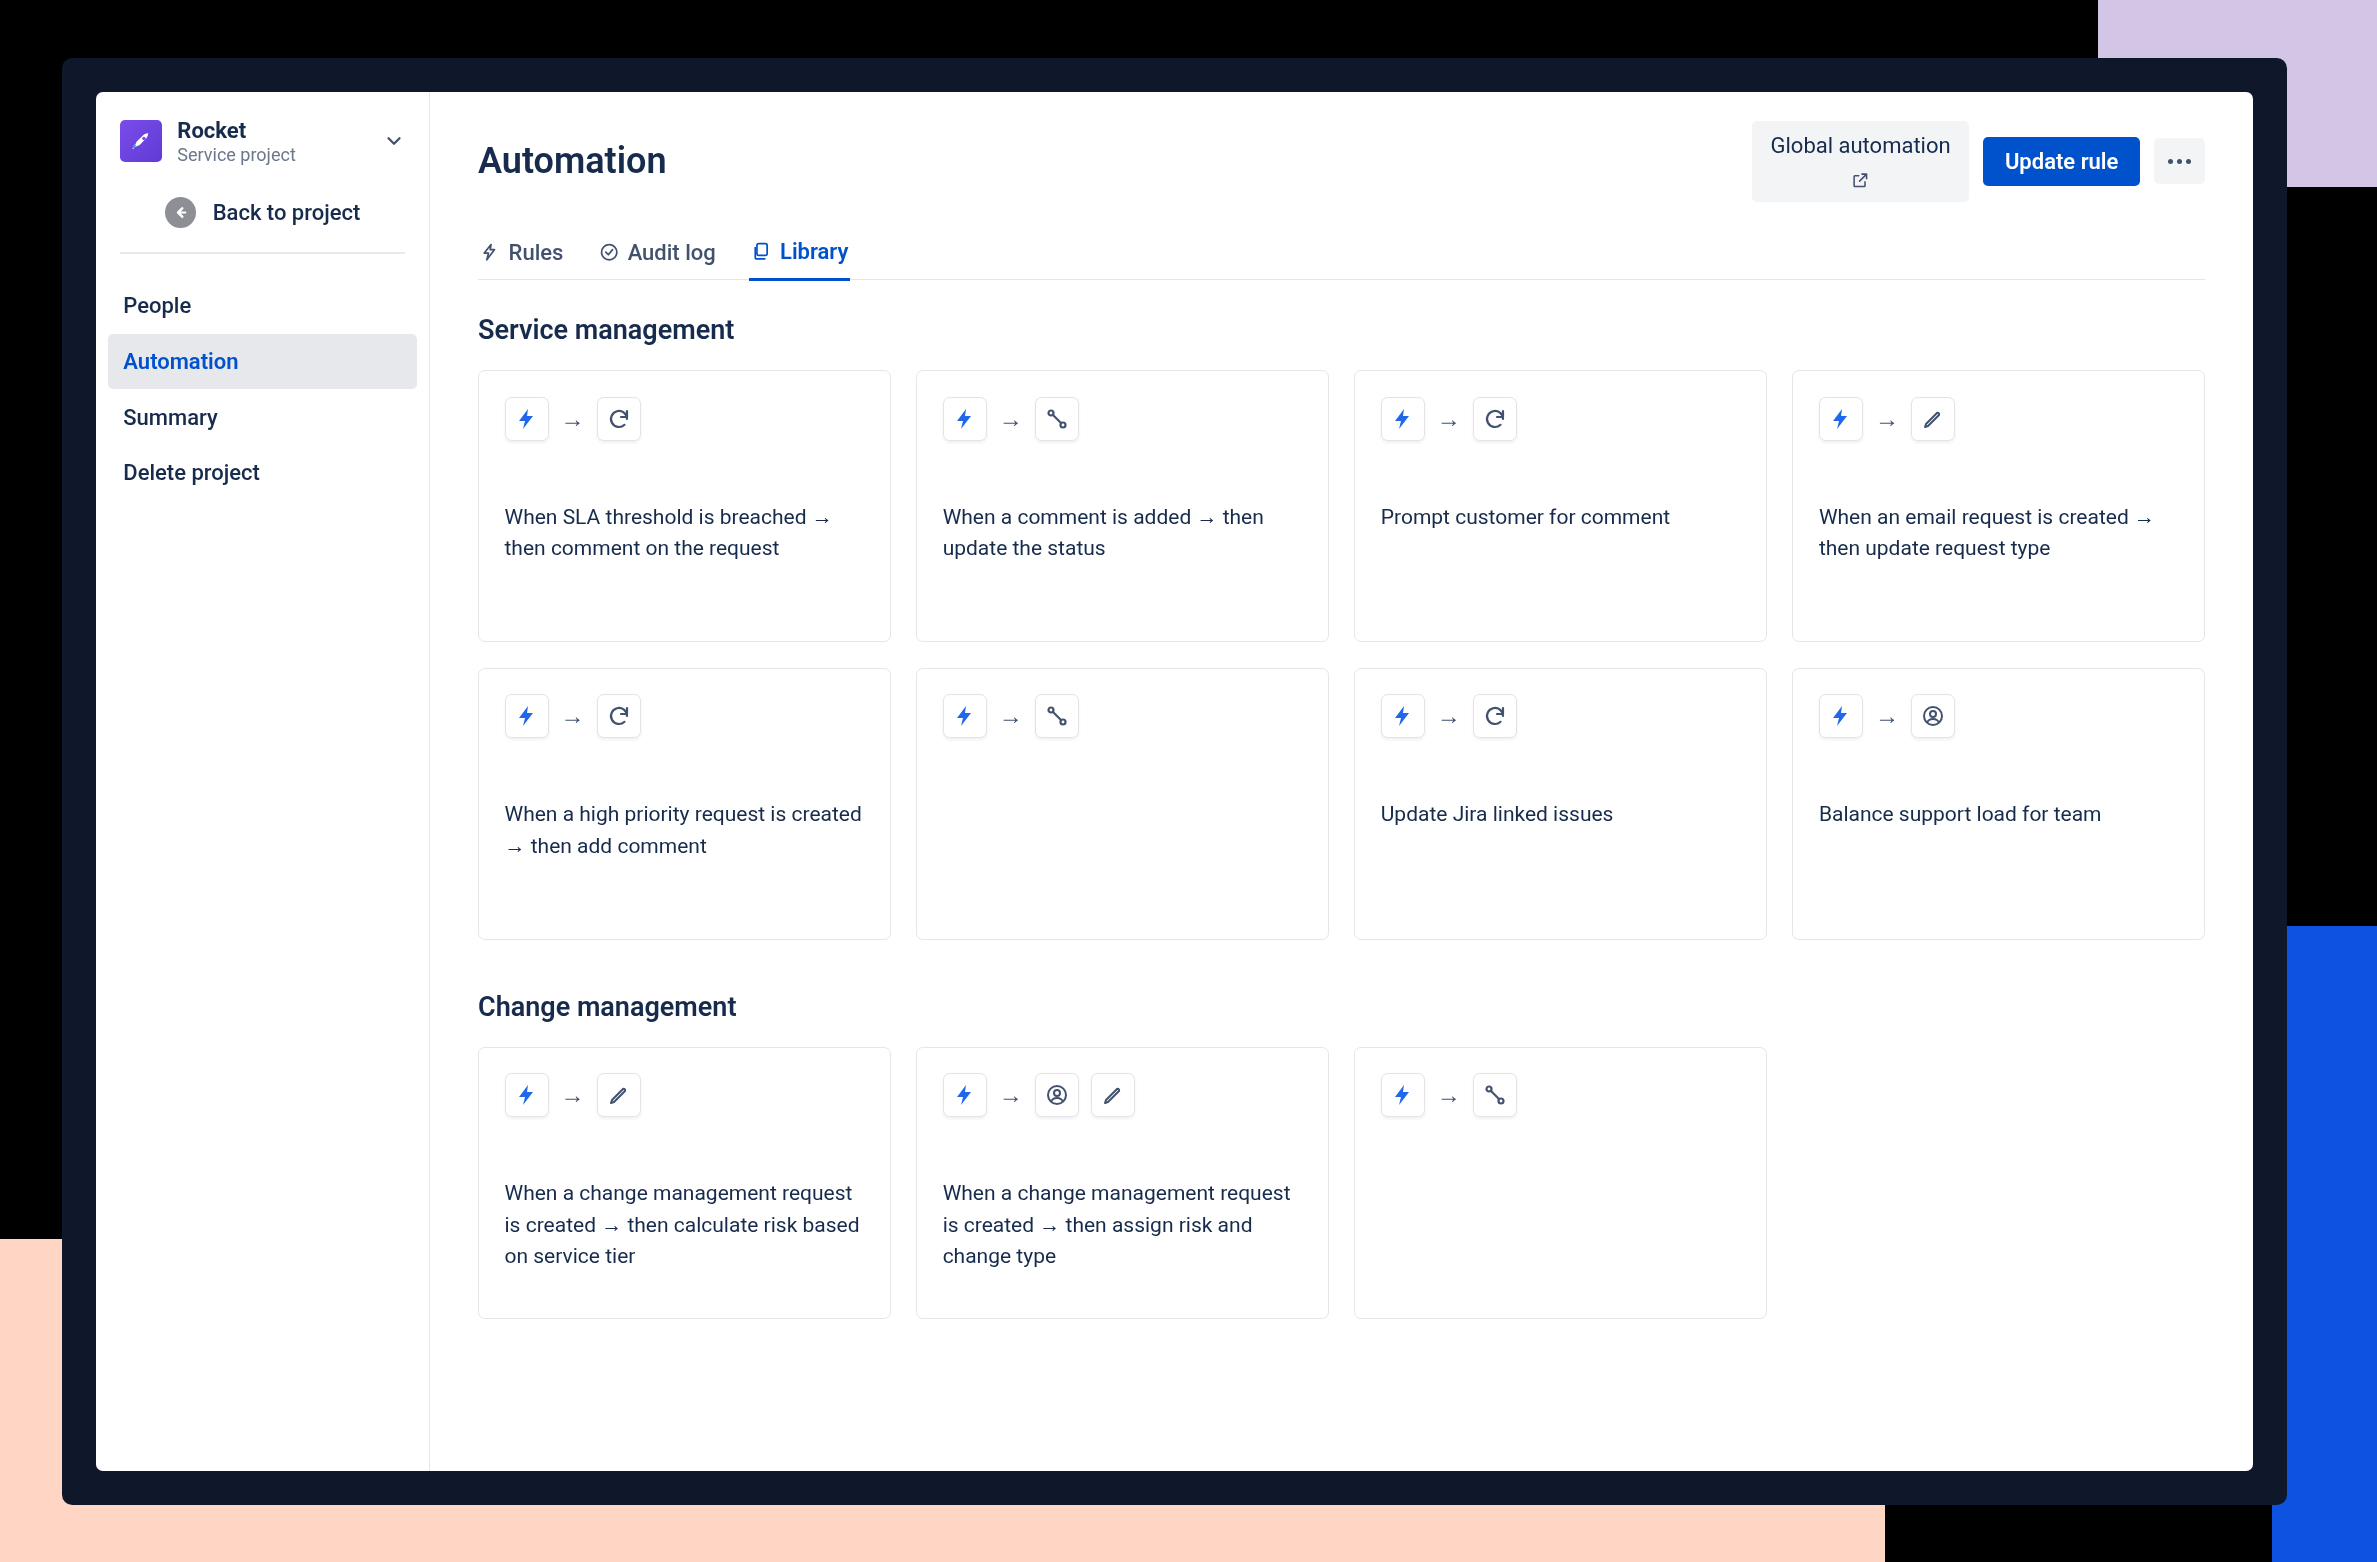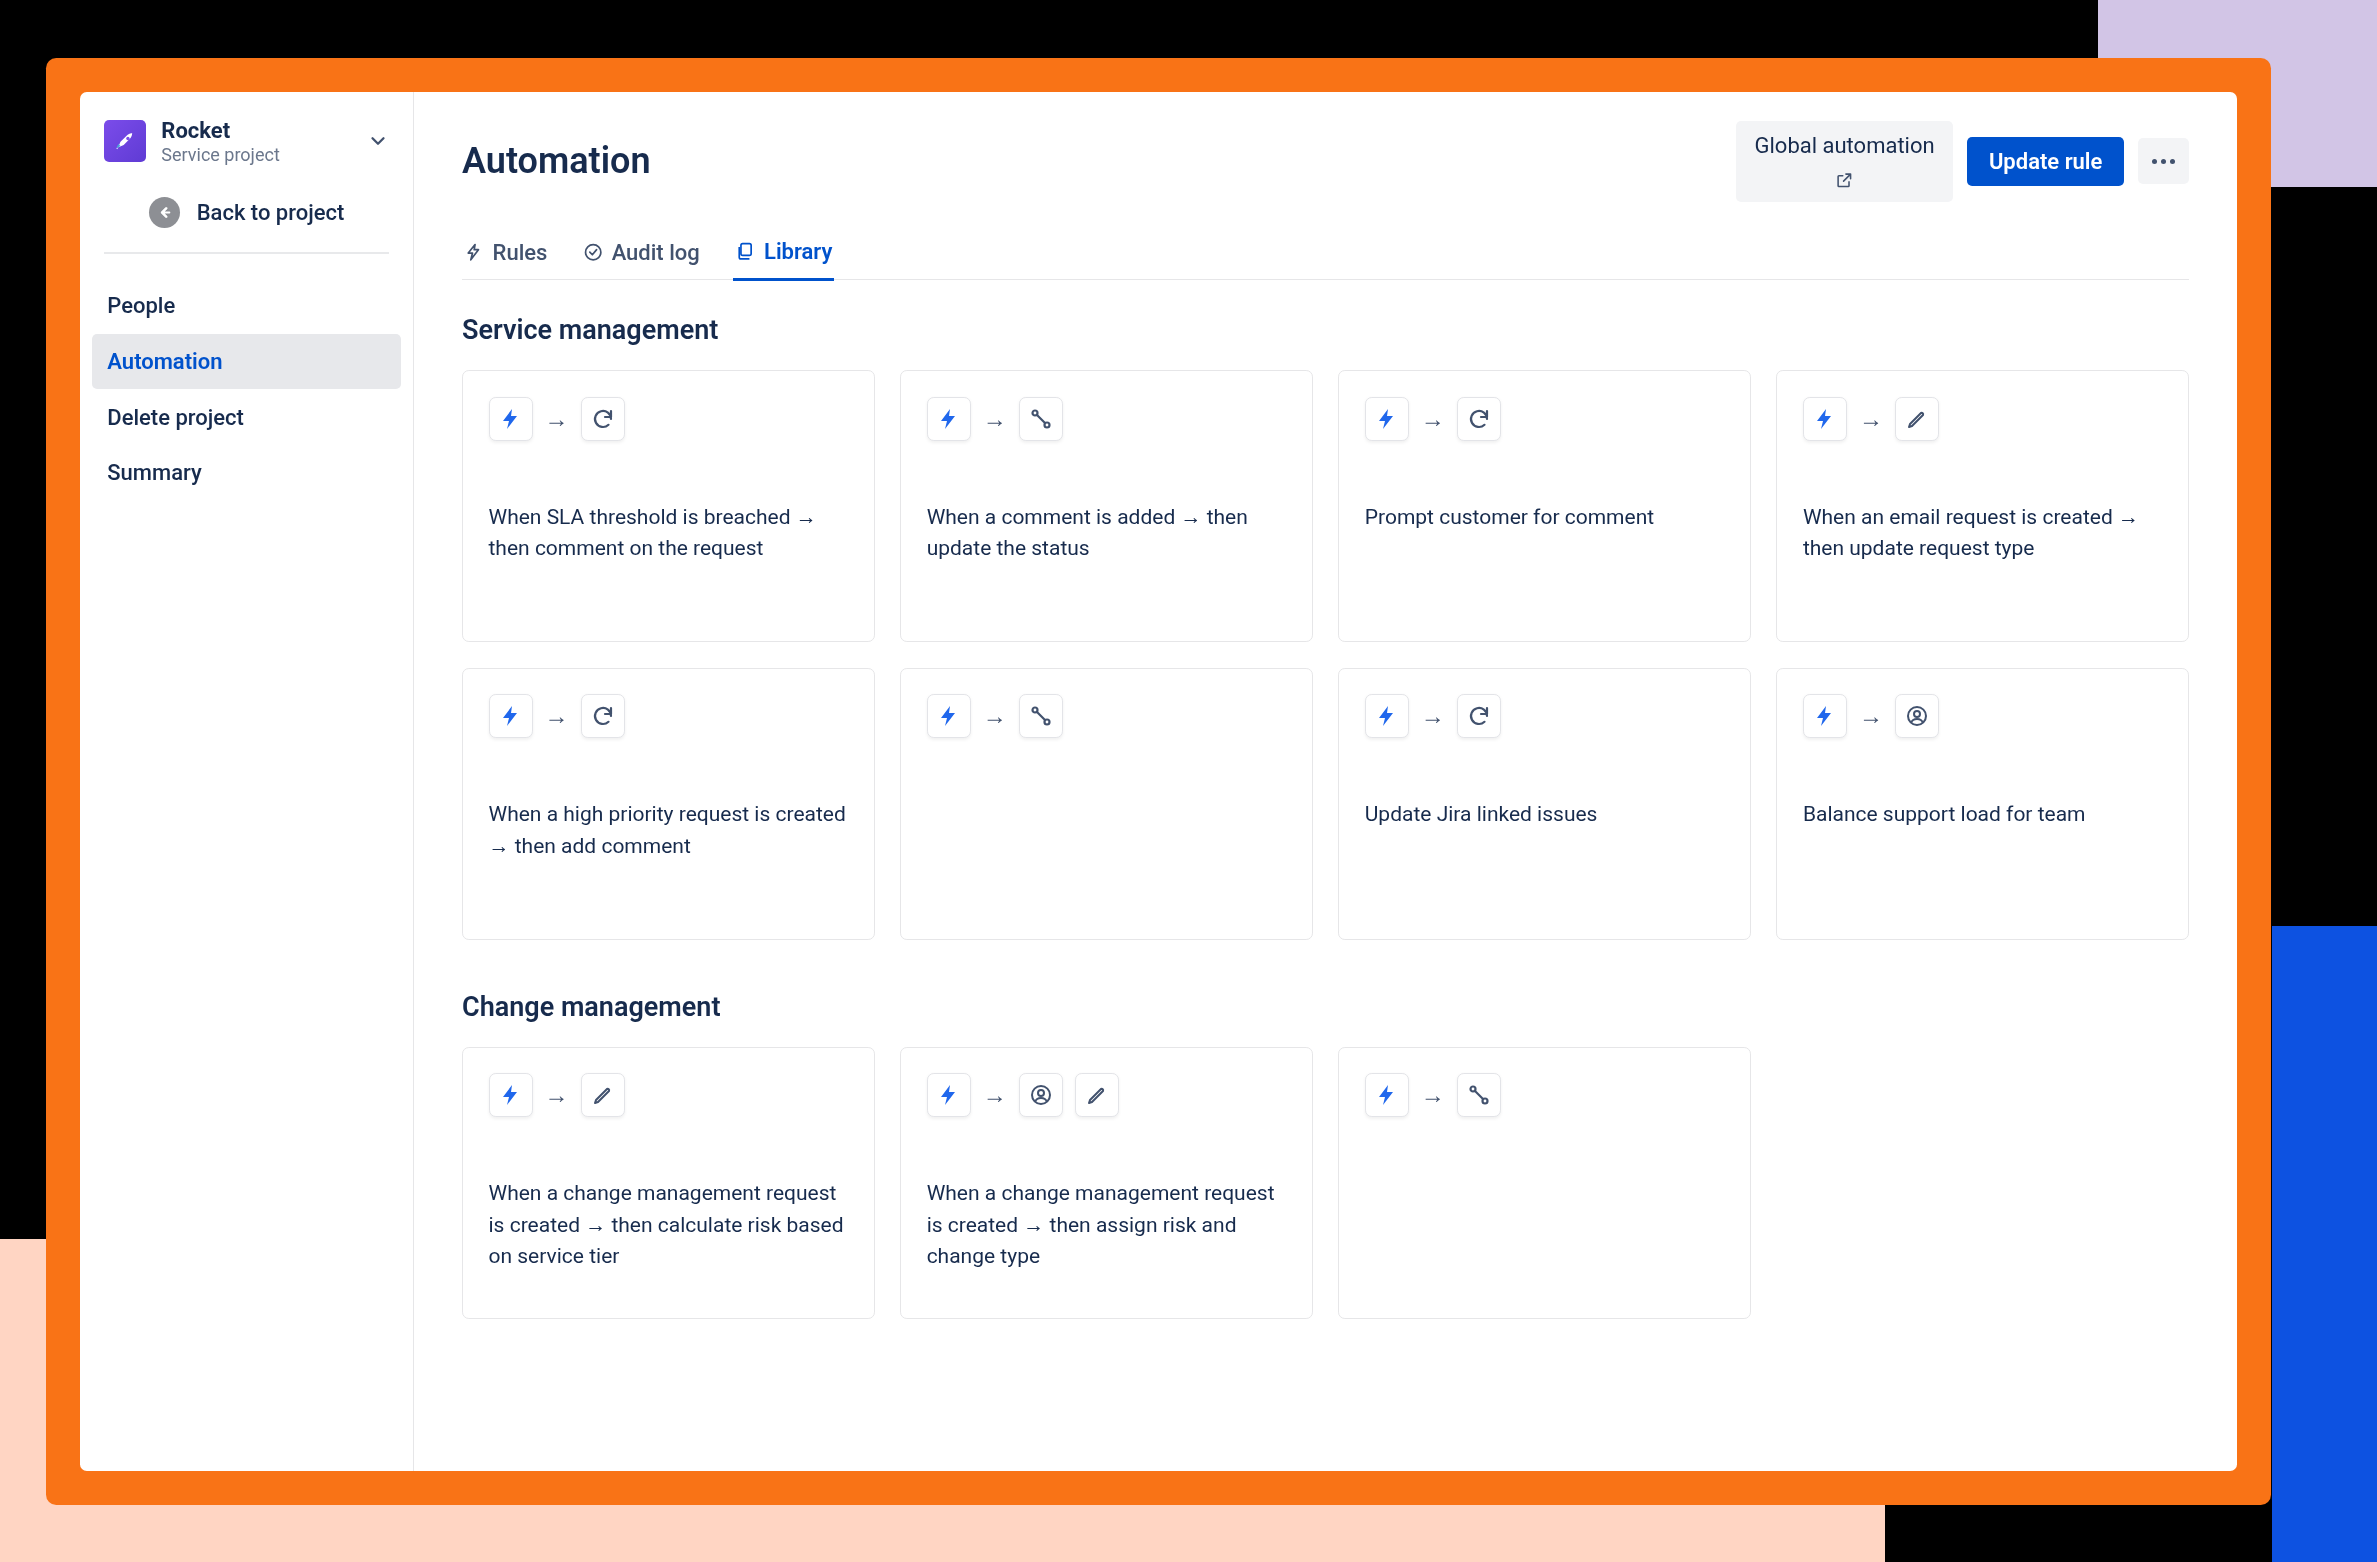--- a/index.html
+++ b/index.html
@@ -9,23 +9,23 @@
       width: 2377px;
       height: 1562px;
       position: relative;
       overflow: hidden;
     }
     .bg-blue-right { position: absolute; top: 926px; right: 0; width: 105px; bottom: 0; background: #0d52e1; }
     .bg-peach { position: absolute; left: 0; bottom: 0; width: 1885px; height: 323px; background: #ffd5c3; }
     .bg-lavender { position: absolute; top: 0; right: 0; width: 279px; height: 187px; background: #d2c5e6; }
     .frame {
       position: absolute;
-      top: 58px; left: 46px;
+      top: 58px; left: 62px;
       width: 2225px; height: 1447px;
-      background: #f97316;
+      background: #0f172a;
       border-radius: 10.2px;
       padding: 34px;
     }
     .app {
       width: 100%; height: 100%;
       background: #fff;
       border-radius: 6.8px;
       display: flex;
       overflow: hidden;
     }
@@ -211,22 +211,22 @@
               <path d="M15 6l-6 6 6 6M9 12h10" stroke="#fff" stroke-width="2.5" stroke-linecap="round" stroke-linejoin="round"></path>
               <path d="M14 6l-6 6 6 6" stroke="#fff" stroke-width="2.5" stroke-linecap="round" stroke-linejoin="round"></path>
             </svg>
         </div>
         <span class="back-label">Back to project</span>
       </div>
       <div class="divider"></div>
       <div class="nav-list">
           <div class="nav-item">People</div>
           <div class="nav-item active">Automation</div>
+          <div class="nav-item">Summary</div>
           <div class="nav-item">Delete project</div>
-          <div class="nav-item">Summary</div>
         </div>
     </div>
 
     <div class="main">
       <div class="main-header">
         <div class="main-title">Automation</div>
         <div class="header-actions">
           <div class="btn-secondary">
             <span>Global automation</span>
             <svg width="18.7" height="18.7" viewBox="0 0 24 24" fill="none">

